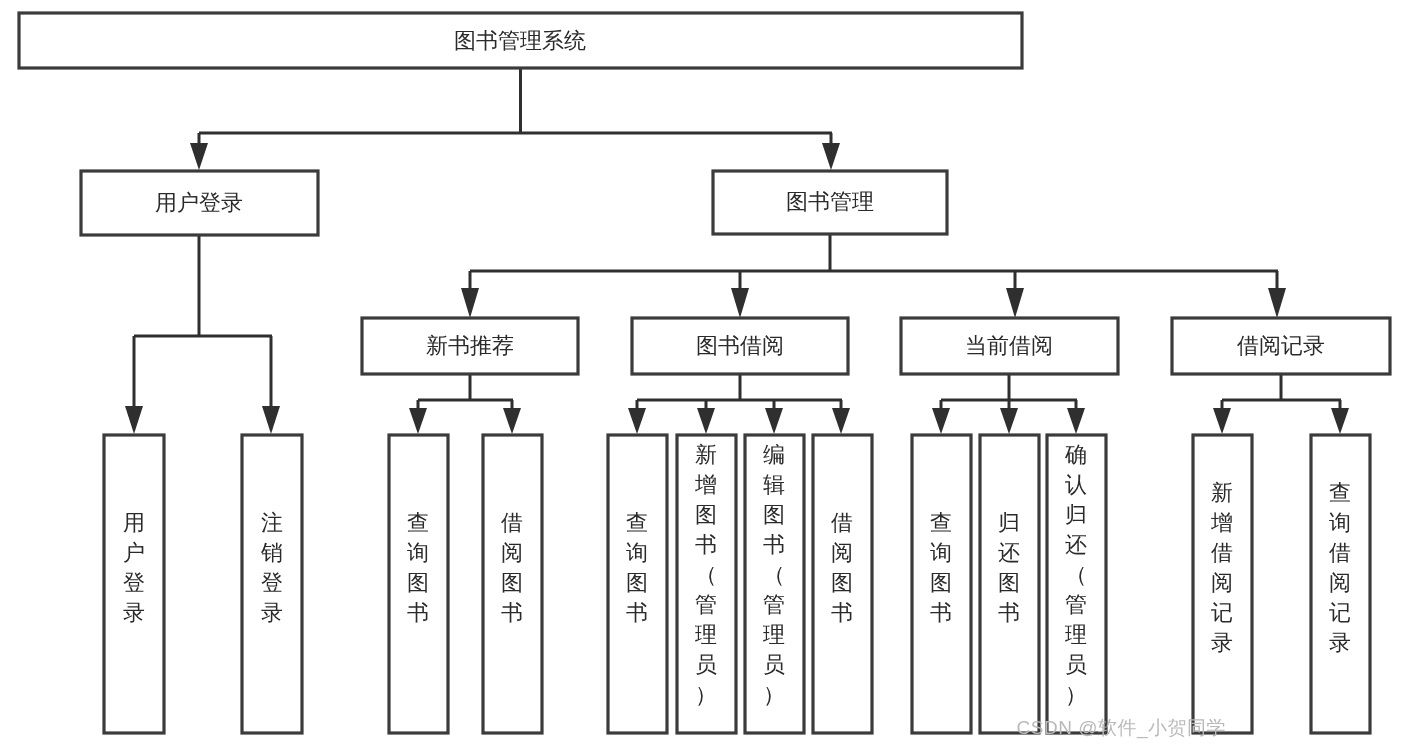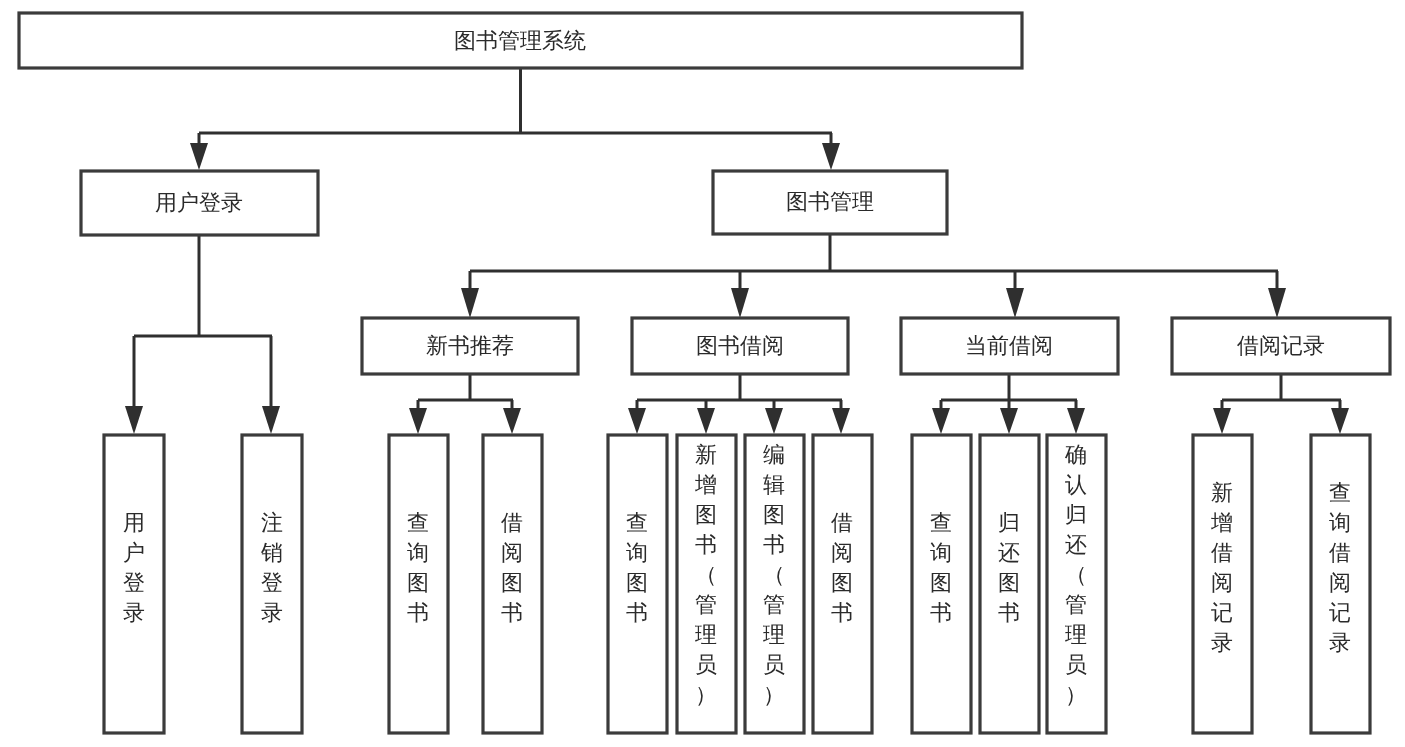--- a/index.html
+++ b/index.html
@@ -242,13 +242,14 @@
     <text class="node-label-vertical" x="1222" y="500"><tspan x="1222" dy="0">新</tspan><tspan x="1222" dy="30">增</tspan><tspan x="1222" dy="30">借</tspan><tspan x="1222" dy="30">阅</tspan><tspan x="1222" dy="30">记</tspan><tspan x="1222" dy="30">录</tspan></text>
   </g>
 
   <g>
     <rect class="node-rect" x="1311" y="435" width="59" height="298"></rect>
     <text class="node-label-vertical" x="1340" y="500"><tspan x="1340" dy="0">查</tspan><tspan x="1340" dy="30">询</tspan><tspan x="1340" dy="30">借</tspan><tspan x="1340" dy="30">阅</tspan><tspan x="1340" dy="30">记</tspan><tspan x="1340" dy="30">录</tspan></text>
   </g>
 
 </svg>
 
+<div class="watermark">CSDN @软件_小贺同学</div>
 </div>
 
 </body></html>

